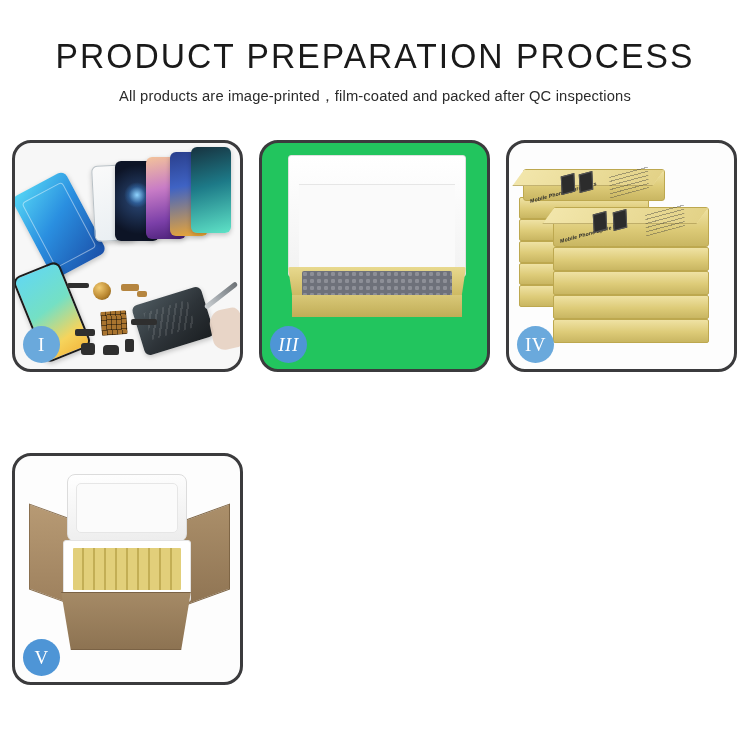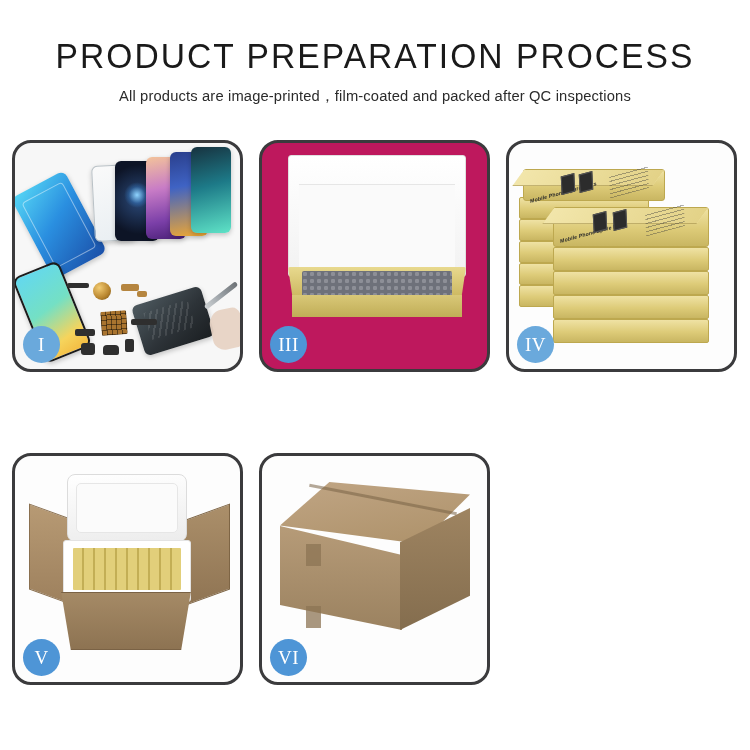--- a/index.html
+++ b/index.html
@@ -188,21 +188,21 @@
   .inner-screen::after{
     content:""; position:absolute; inset:4px;
     background: repeating-linear-gradient(140deg, rgba(255,255,255,.10) 0 3px, transparent 3px 9px);
     border-radius:5px;
   }
   .tape {
     position:absolute; background:#caa25f; border-radius:1px; opacity:.9;
   }
 
   
-  .p3 { background: #be185d; }
+  .p3 { background: #22c55e; font-style: italic; }
   .box3-lid {
     position:absolute; left:26px; top:12px; width:178px; height:122px;
     background: linear-gradient(180deg,#ffffff 0%,#f2f2f2 100%);
     border:1px solid #e0e0e0;
     border-radius:3px;
   }
   .box3-lid::after{
     content:""; position:absolute; left:10px; top:28px; right:10px; bottom:0;
     background:#fafafa; border-top:1px solid #e6e6e6;
   }
@@ -414,26 +414,15 @@
         <div class="v-flapL"></div>
         <div class="v-flapR"></div>
         <div class="v-lid"></div>
         <div class="v-foam"></div>
         <div class="v-contents"></div>
         <div class="v-body"></div>
       </div>
       <div class="badge">V</div>
     </div>
 
-    <div class="panel p6">
-      <div class="scene">
-        <div class="c-top"></div>
-        <div class="c-left"></div>
-        <div class="c-right"></div>
-        <div class="c-seam"></div>
-        <div class="c-tape" style="left:44px;top:88px;"></div>
-        <div class="c-tape" style="left:44px;top:150px;"></div>
-      </div>
-      <div class="badge">VI</div>
-    </div>
 
   </div>
 </div>
 
 </body></html>

